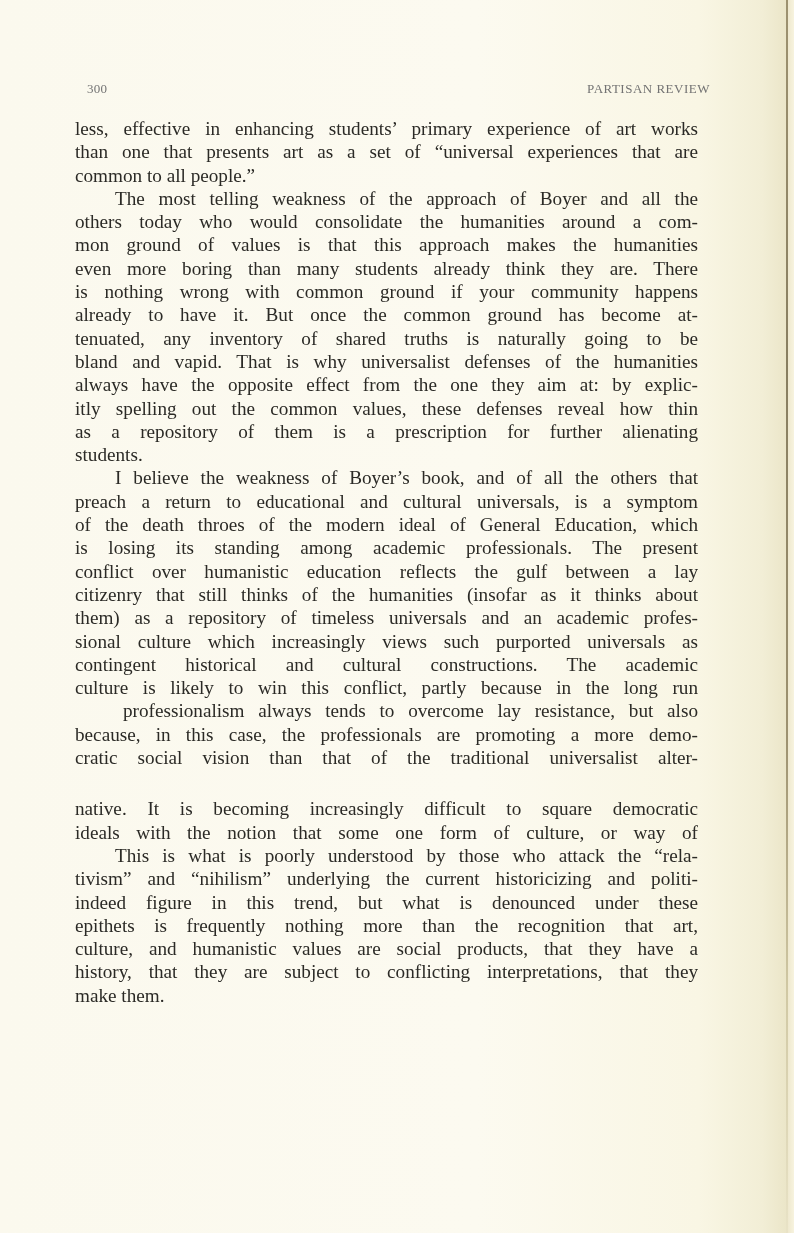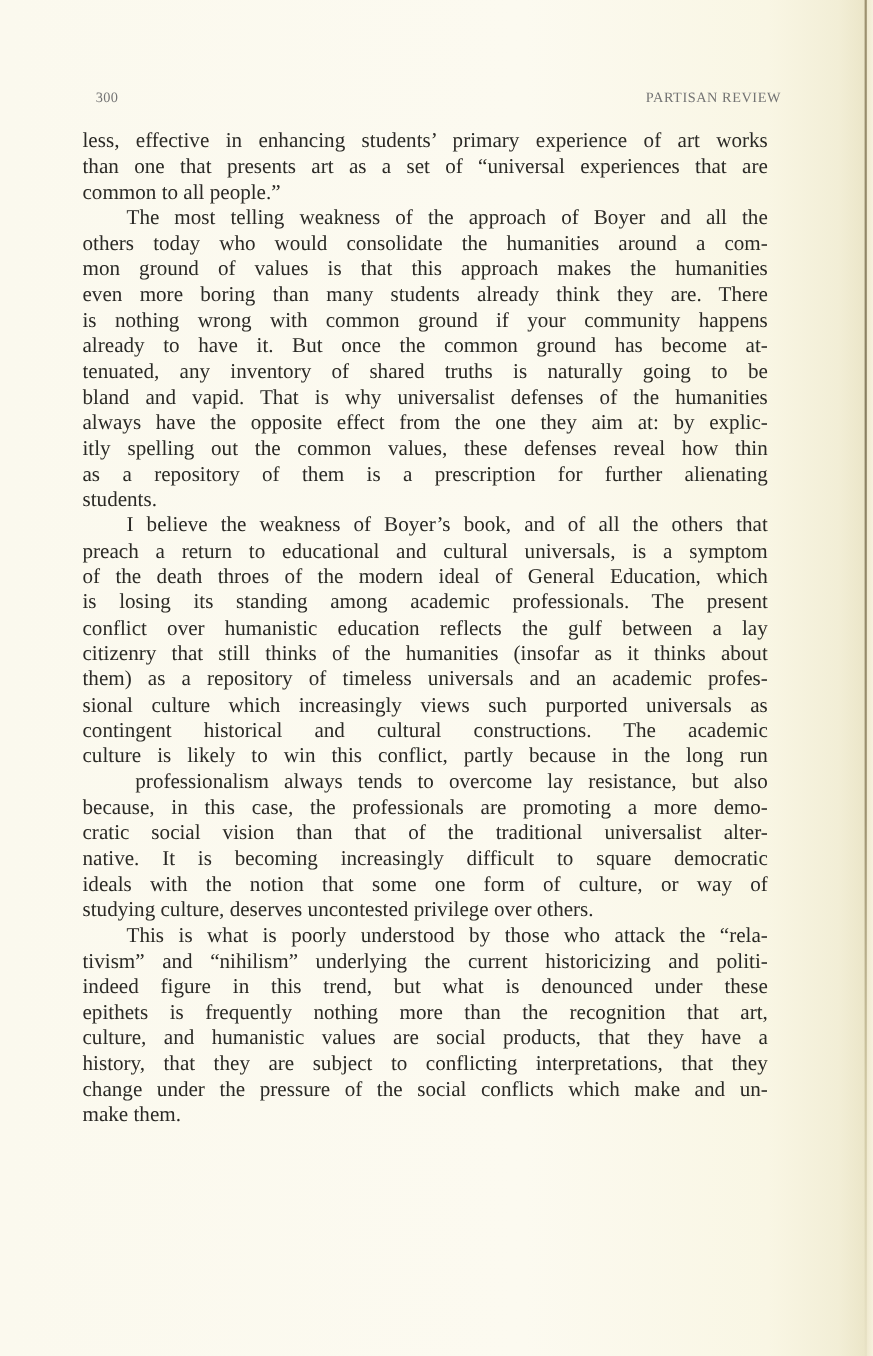--- a/index.html
+++ b/index.html
@@ -85,24 +85,22 @@
     <div style="height: 23.3px; white-space: normal; text-align: justify; text-align-last: justify; overflow: hidden;">is losing its standing among academic professionals. The present</div>
     <div style="height: 23.3px; white-space: normal; text-align: justify; text-align-last: justify; overflow: hidden;">conflict over humanistic education reflects the gulf between a lay</div>
     <div style="height: 23.3px; white-space: normal; text-align: justify; text-align-last: justify; overflow: hidden;">citizenry that still thinks of the humanities (insofar as it thinks about</div>
     <div style="height: 23.3px; white-space: normal; text-align: justify; text-align-last: justify; overflow: hidden;">them) as a repository of timeless universals and an academic profes-</div>
     <div style="height: 23.3px; white-space: normal; text-align: justify; text-align-last: justify; overflow: hidden;">sional culture which increasingly views such purported universals as</div>
     <div style="height: 23.3px; white-space: normal; text-align: justify; text-align-last: justify; overflow: hidden;">contingent historical and cultural constructions. The academic</div>
     <div style="height: 23.3px; white-space: normal; text-align: justify; text-align-last: justify; overflow: hidden;">culture is likely to win this conflict, partly because in the long run</div>
     <div style="height: 23.3px; white-space: normal; text-align: justify; text-align-last: justify; overflow: hidden; margin-left: 48px;">professionalism always tends to overcome lay resistance, but also</div>
     <div style="height: 23.3px; white-space: normal; text-align: justify; text-align-last: justify; overflow: hidden;">because, in this case, the professionals are promoting a more demo-</div>
     <div style="height: 23.3px; white-space: normal; text-align: justify; text-align-last: justify; overflow: hidden;">cratic social vision than that of the traditional universalist alter-</div>
-    <div style="height: 23.3px; white-space: normal; text-align: justify; text-align-last: justify; overflow: hidden;">native. It is becoming increasingly difficult to square democratic</div>
+    <div style="height: 23.3px; white-space: normal; text-align: justify; text-align-last: justify; overflow: hidden; margin-top: 28px;">native. It is becoming increasingly difficult to square democratic</div>
     <div style="height: 23.3px; white-space: normal; text-align: justify; text-align-last: justify; overflow: hidden;">ideals with the notion that some one form of culture, or way of</div>
-    <div style="height: 23.3px; white-space: nowrap;">studying culture, deserves uncontested privilege over others.</div>
     <div style="height: 23.3px; white-space: normal; padding-left: 40px; text-align: justify; text-align-last: justify; overflow: hidden;">This is what is poorly understood by those who attack the “rela-</div>
     <div style="height: 23.3px; white-space: normal; text-align: justify; text-align-last: justify; overflow: hidden;">tivism” and “nihilism” underlying the current historicizing and politi-</div>
     <div style="height: 23.3px; white-space: normal; text-align: justify; text-align-last: justify; overflow: hidden;">indeed figure in this trend, but what is denounced under these</div>
     <div style="height: 23.3px; white-space: normal; text-align: justify; text-align-last: justify; overflow: hidden;">epithets is frequently nothing more than the recognition that art,</div>
     <div style="height: 23.3px; white-space: normal; text-align: justify; text-align-last: justify; overflow: hidden;">culture, and humanistic values are social products, that they have a</div>
     <div style="height: 23.3px; white-space: normal; text-align: justify; text-align-last: justify; overflow: hidden;">history, that they are subject to conflicting interpretations, that they</div>
-    <div style="height: 23.3px; white-space: normal; text-align: justify; text-align-last: justify; overflow: hidden;">change under the pressure of the social conflicts which make and un-</div>
     <div style="height: 23.3px; white-space: nowrap;">make them.</div>
   </main>
 
 </body></html>

